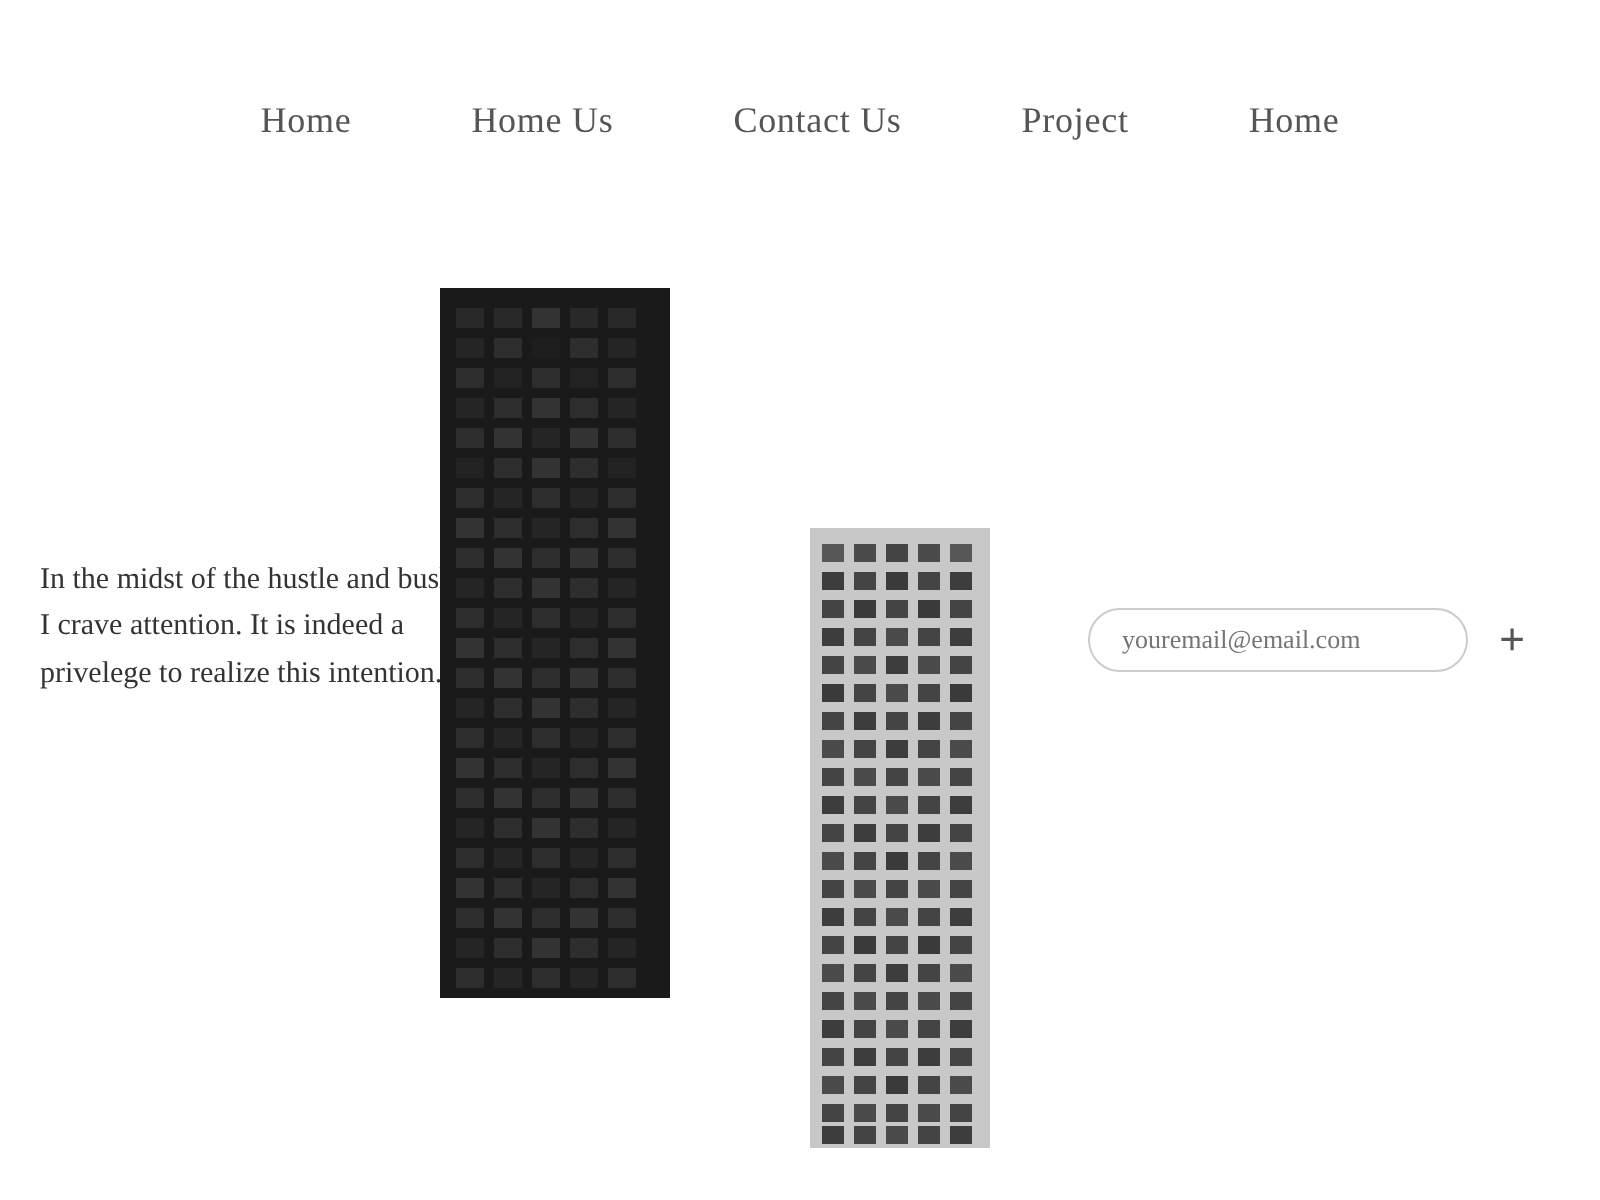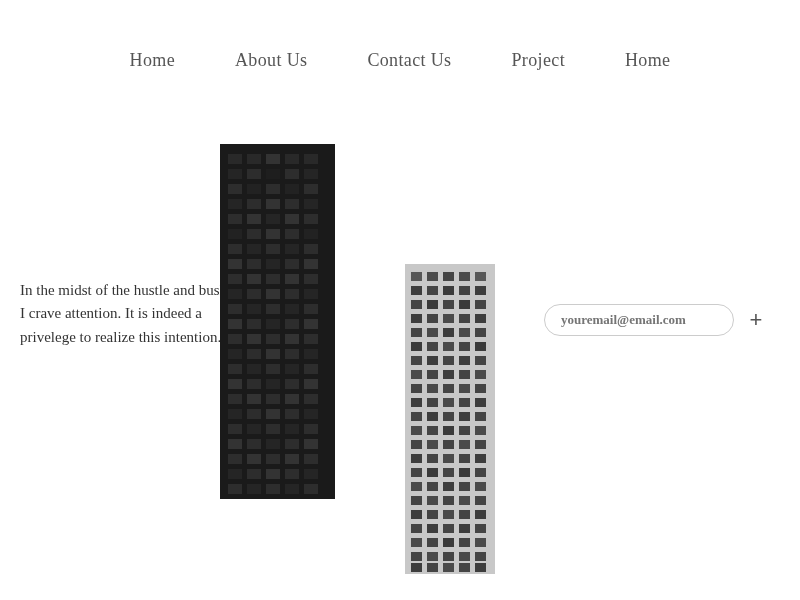--- a/index.html
+++ b/index.html
@@ -107,21 +107,20 @@
     .email-input {
       border: 1px solid #ccc;
       border-radius: 20px;
       padding: 7px 16px;
       width: 190px;
       font-size: 13px;
       color: #aaa;
       outline: none;
       background: #fff;
       font-family: Georgia, serif;
-      font-weight: bold;
     }
 
     .plus-button {
       width: 28px;
       height: 28px;
       border: none;
       background: none;
       font-size: 22px;
       color: #555;
       cursor: pointer;
@@ -130,21 +129,21 @@
       justify-content: center;
       font-weight: 300;
       line-height: 1;
     }
   </style>
 </head>
 <body>
 
 <nav>
   <a>Home</a>
-  <a>About Us</a>
+  <a>Home Us</a>
   <a>Contact Us</a>
   <a>Project</a>
   <a>Home</a>
 </nav>
 
 <div class="main-content">
 
   <p class="text-block">In the midst of the hustle and busle, I crave attention. It is indeed a privelege to realize this intention.</p>
 
   <div class="buildings-container">

